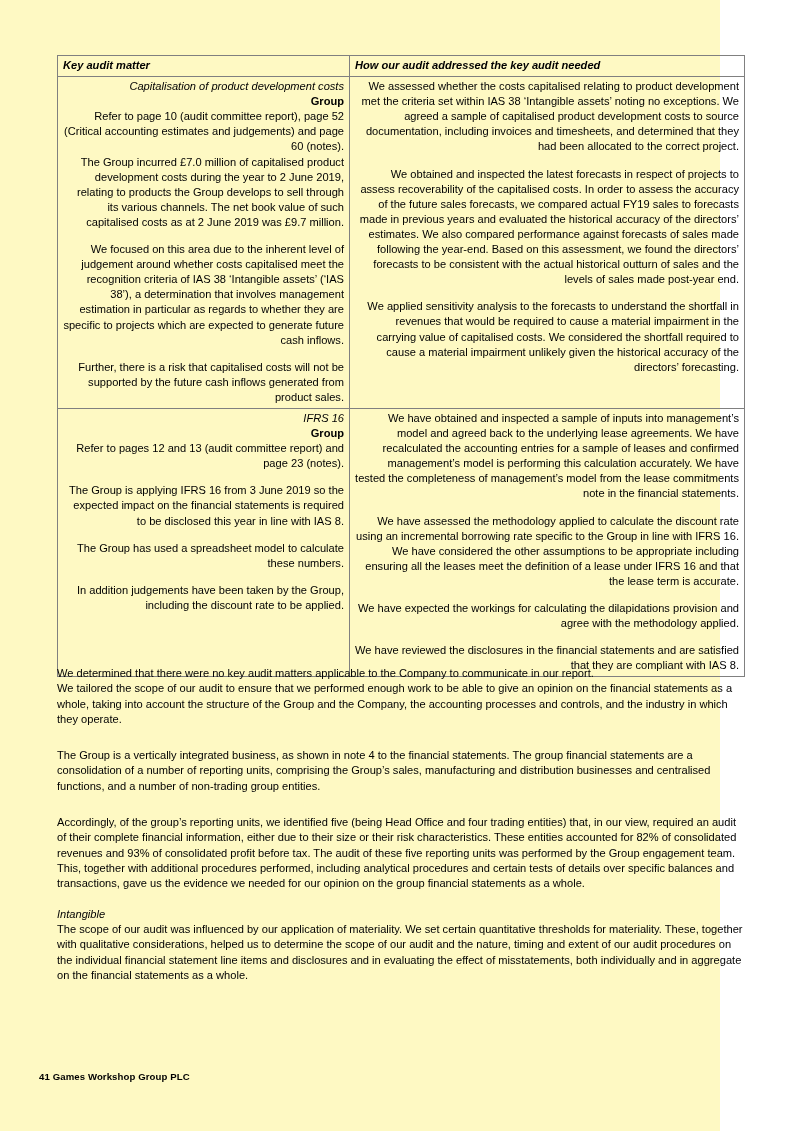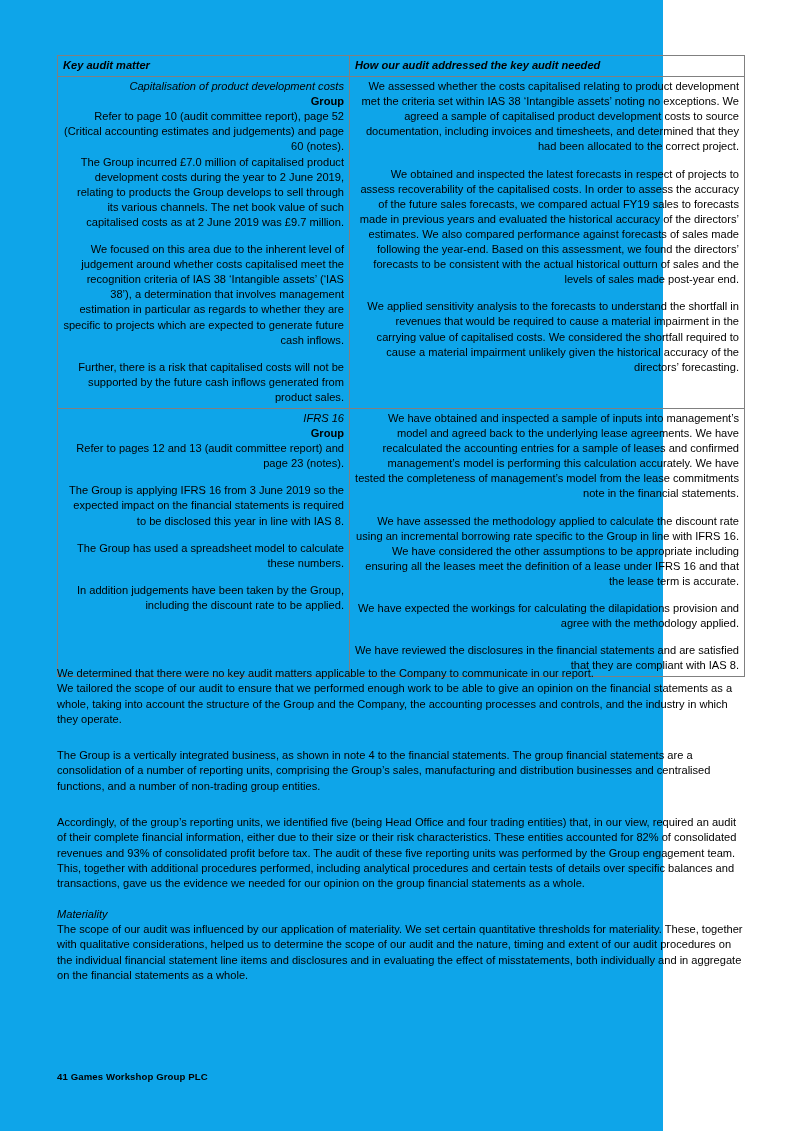--- a/index.html
+++ b/index.html
@@ -10,23 +10,23 @@
   }
   body {
     width: 800px;
     height: 1131px;
     font-family: "Liberation Sans", sans-serif;
     color: #000000;
     -webkit-font-smoothing: antialiased;
   }
   .page {
     position: relative;
-    width: 663px;
+    width: 720px;
     height: 1131px;
-    background: #0ea5e9;
+    background: #fef9c3;
     box-sizing: border-box;
   }
 
   
   .kam-table {
     position: absolute;
     left: 57px;
     top: 55px;
     width: 687px;
     border-collapse: collapse;
@@ -78,21 +78,21 @@
   }
   .body-block p.heading-tight {
     font-style: italic;
     margin-top: 15.3px;
     margin-bottom: 0;
   }
 
   
   .footer {
     position: absolute;
-    left: 57px;
+    left: 39px;
     top: 1071px;
     font-size: 9.6px;
     font-weight: bold;
     line-height: 12px;
     letter-spacing: 0.1px;
   }
 </style>
 </head>
 <body>
 
@@ -142,19 +142,19 @@
         </td>
       </tr>
     </tbody>
   </table>
 
   <div class="body-block">
     <p>We determined that there were no key audit matters applicable to the Company to communicate in our report.</p>
     <p>We tailored the scope of our audit to ensure that we performed enough work to be able to give an opinion on the financial statements as a whole, taking into account the structure of the Group and the Company, the accounting processes and controls, and the industry in which they operate.</p>
     <p class="spaced">The Group is a vertically integrated business, as shown in note 4 to the financial statements. The group financial statements are a consolidation of a number of reporting units, comprising the Group’s sales, manufacturing and distribution businesses and centralised functions, and a number of non-trading group entities.</p>
     <p class="spaced">Accordingly, of the group’s reporting units, we identified five (being Head Office and four trading entities) that, in our view, required an audit of their complete financial information, either due to their size or their risk characteristics. These entities accounted for 82% of consolidated revenues and 93% of consolidated profit before tax. The audit of these five reporting units was performed by the Group engagement team. This, together with additional procedures performed, including analytical procedures and certain tests of details over specific balances and transactions, gave us the evidence we needed for our opinion on the group financial statements as a whole.</p>
-    <p class="heading-tight">Materiality</p>
+    <p class="heading-tight">Intangible</p>
     <p>The scope of our audit was influenced by our application of materiality. We set certain quantitative thresholds for materiality. These, together with qualitative considerations, helped us to determine the scope of our audit and the nature, timing and extent of our audit procedures on the individual financial statement line items and disclosures and in evaluating the effect of misstatements, both individually and in aggregate on the financial statements as a whole.</p>
   </div>
 
   <div class="footer">41 Games Workshop Group PLC</div>
 
 </div>
 
 </body></html>

